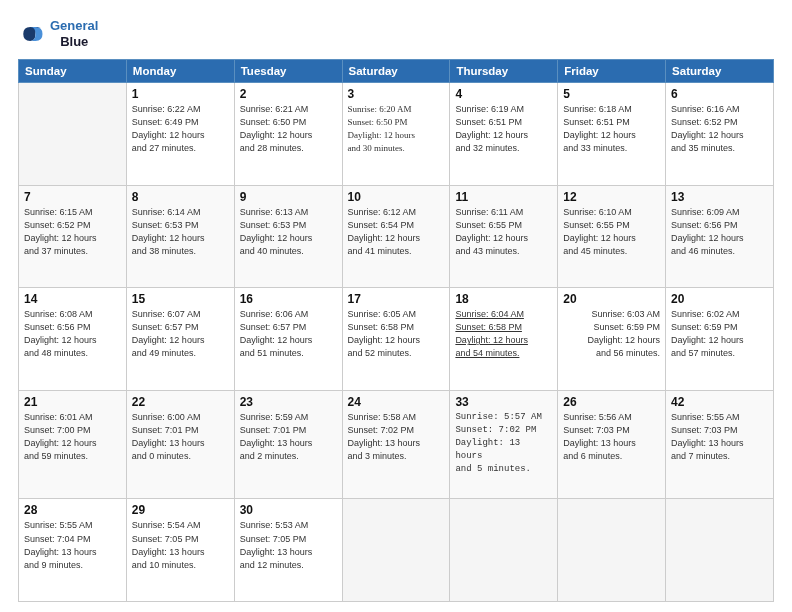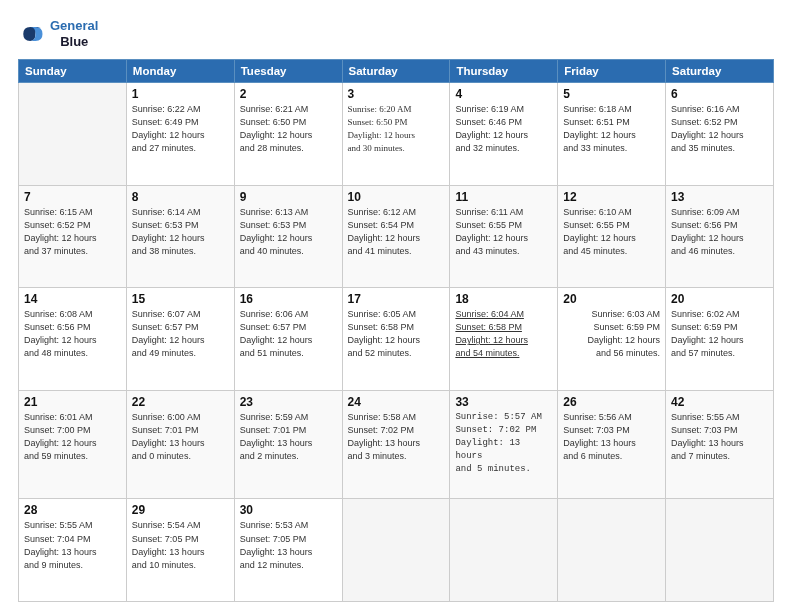--- a/index.html
+++ b/index.html
@@ -152,21 +152,21 @@
           <td>
             <span class="day-num">3</span>
             <div class="day-info" style="white-space: pre-line; font-family: Liberation Serif, serif;">Sunrise: 6:20 AM
 Sunset: 6:50 PM
 Daylight: 12 hours
 and 30 minutes.</div>
           </td>
           <td>
             <span class="day-num">4</span>
             <div class="day-info" style="white-space: pre-line;">Sunrise: 6:19 AM
-Sunset: 6:46 PM
+Sunset: 6:51 PM
 Daylight: 12 hours
 and 32 minutes.</div>
           </td>
           <td>
             <span class="day-num">5</span>
             <div class="day-info" style="white-space: pre-line;">Sunrise: 6:18 AM
 Sunset: 6:51 PM
 Daylight: 12 hours
 and 33 minutes.</div>
           </td>

